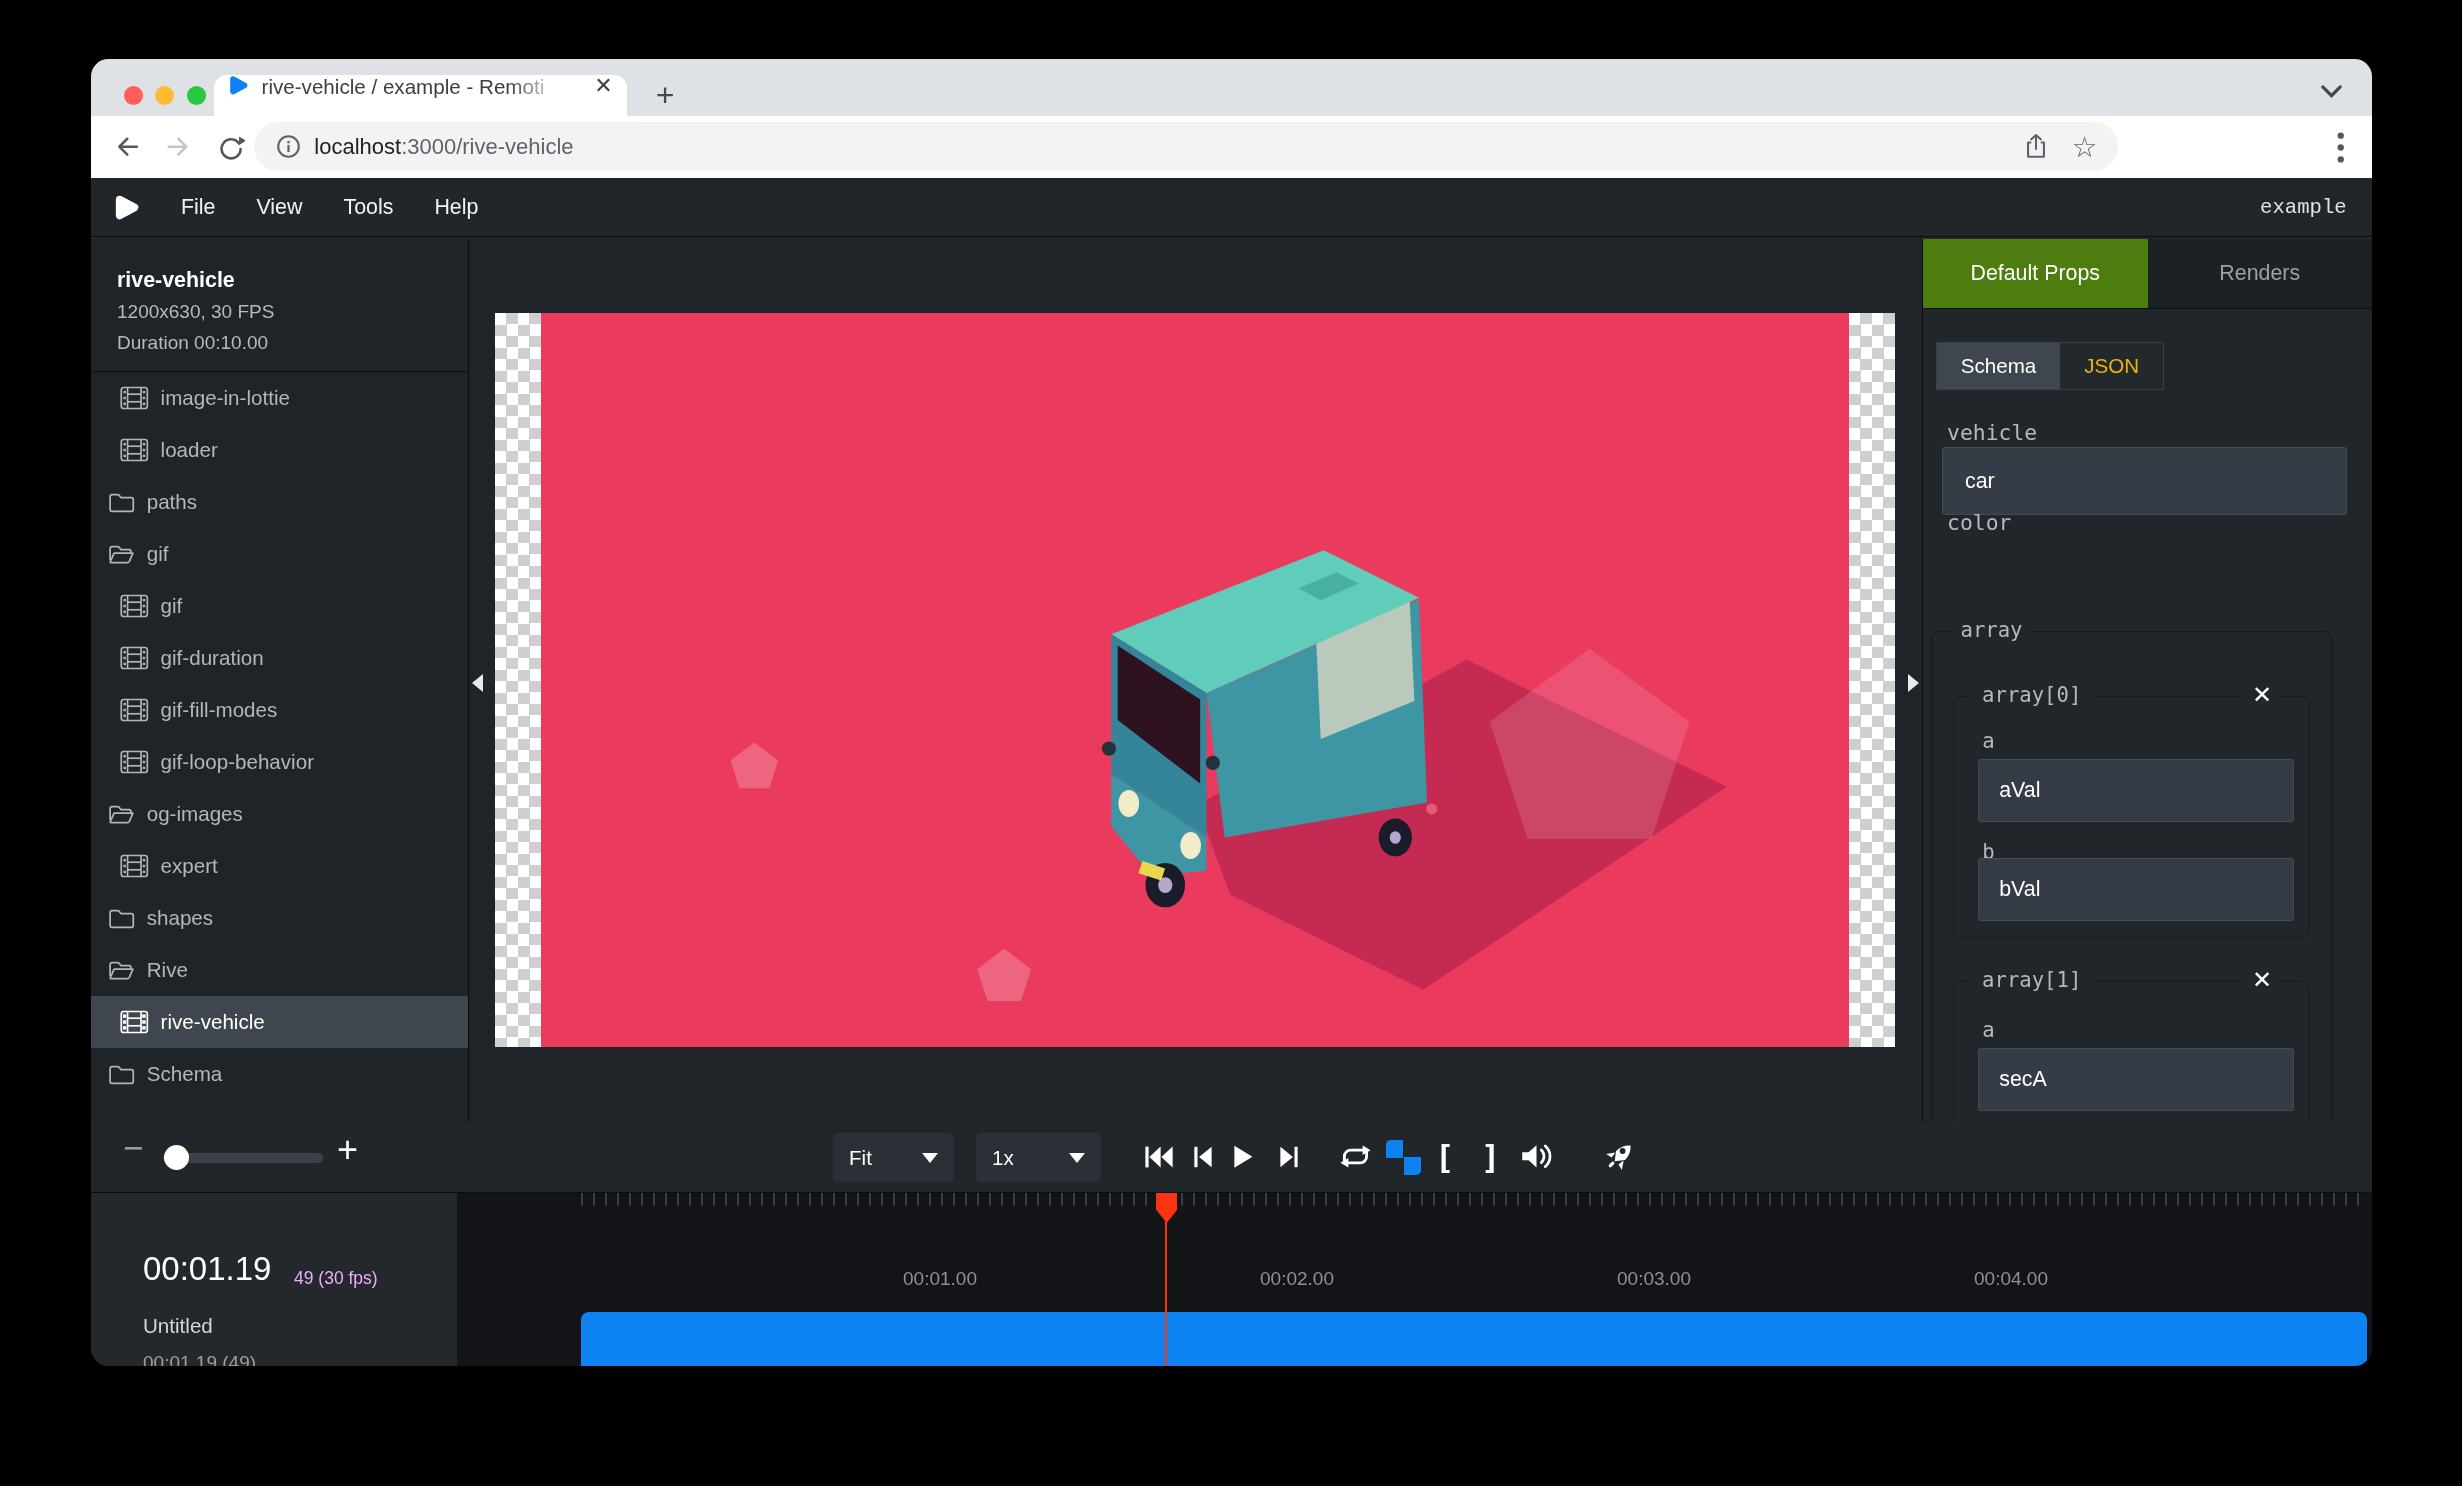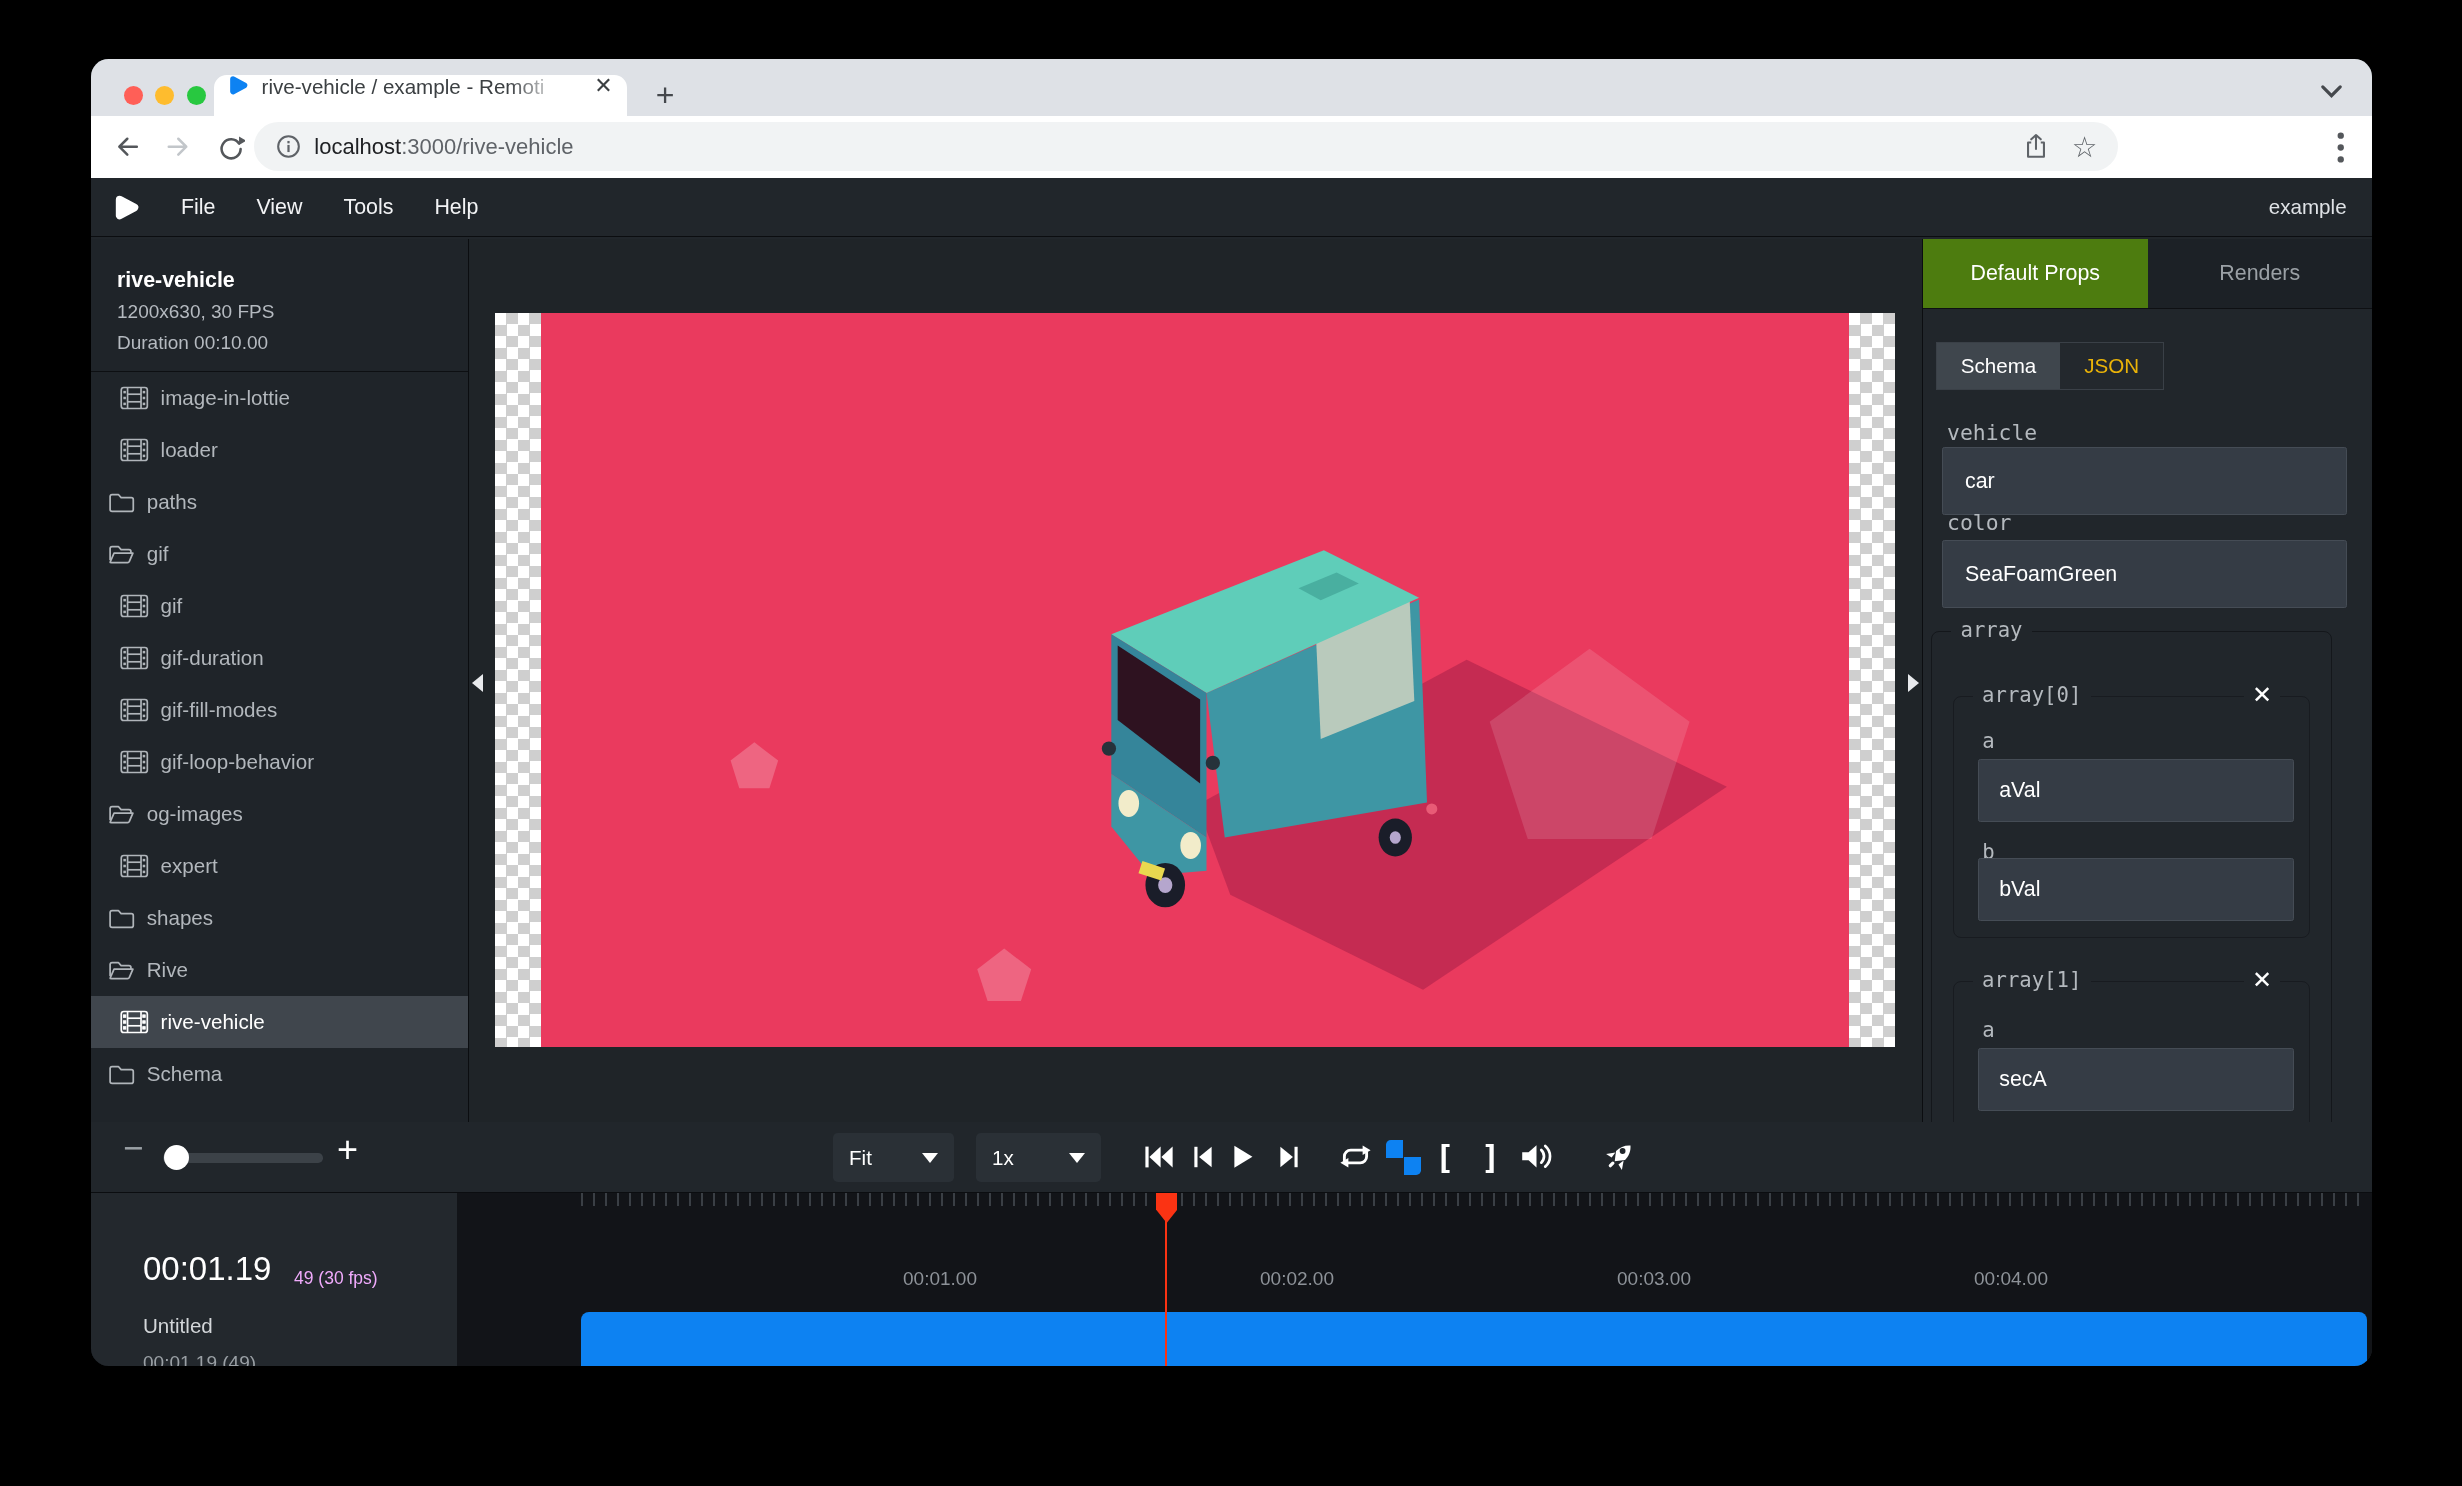--- a/index.html
+++ b/index.html
@@ -36,21 +36,21 @@
   .url .host { color:#202124; }
   .url .path { color:#5f6368; }
   .omni-right { margin-left:auto; display:flex; align-items:center; gap:24px; }
   .star-glyph { font-family:"DejaVu Sans", sans-serif; font-size:28.6px; color:#5f6368; line-height:1; }
 
   
   .menubar { position:absolute; left:0; top:119px; width:100%; height:59px; background:#21262b;
     display:flex; align-items:center; border-bottom:1.6px solid #0b0d10; }
   .menubar .logo { margin-left:22px; }
   .menu-item { color:#f2f3f5; font-size:21.4px; margin-left:41px; }
-  .menu-right { margin-left:auto; margin-right:25.4px; color:#dfe2e6; font-size:20.6px; }
+  .menu-right { margin-left:auto; margin-right:25.4px; color:#dfe2e6; font-size:20.6px;font-family:Liberation Mono, monospace; }
 
   
   .main { position:absolute; left:0; top:180px; width:100%; height:883px; display:flex; }
   .sidebar { width:378px; height:100%; background:#1f2429; border-right:1.6px solid #0b0d10; overflow:hidden; }
   .canvas { flex:1; position:relative; background:#1f2428; }
   .props { width:450px; height:100%; background:#21262b; border-left:1.6px solid #0b0d10;
     position:relative; overflow:hidden; }
 
   
   .sb-info { height:133px; border-bottom:1.6px solid #0d0f12; padding:28.6px 0 0 26px; }
@@ -460,21 +460,20 @@
         <div class="ptab">Renders</div>
       </div>
       <div class="toggle">
         <div class="tseg active">Schema</div>
         <div class="tseg">JSON</div>
       </div>
 
       <span class="flabel mono" style="top:181px;">vehicle</span>
       <input class="pinput" style="top: 208px;" value="car">
       <span class="flabel mono" style="top:271px;">color</span>
-      <input class="pinput" style="top: 301px;" value="SeaFoamGreen">
 
       <div class="fieldset" style="left:8px; top:392px; width:401px; height:555px;">
         <span class="legend mono">array</span>
 
         <div class="fieldset" style="left:20.6px; top:64px; width:357px; height:242px; border-color:#181b20;">
           <span class="legend mono">array[0]</span>
           <span class="fs-close">✕</span>
           <span class="fin-label mono" style="top:32px;">a</span>
           <input class="fin-input" style="top: 62px;" value="aVal">
           <span class="fin-label mono" style="top:143px;">b</span>

